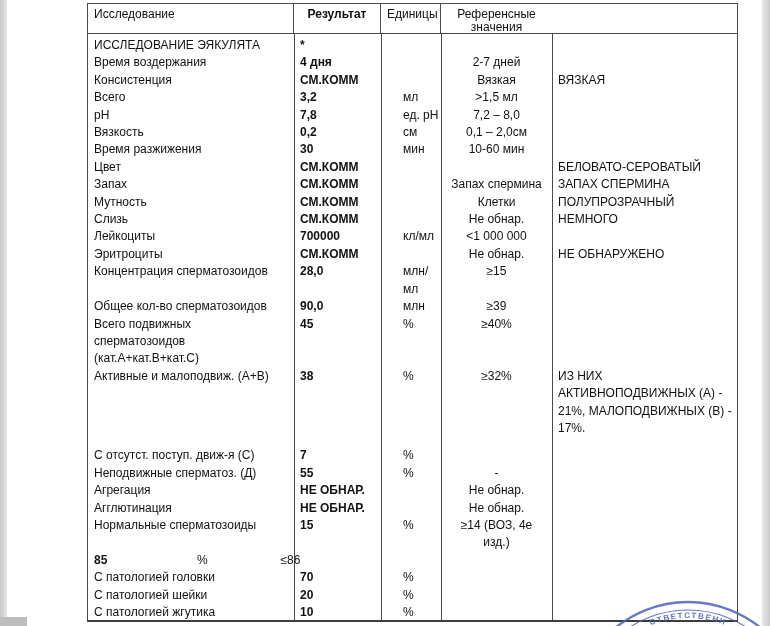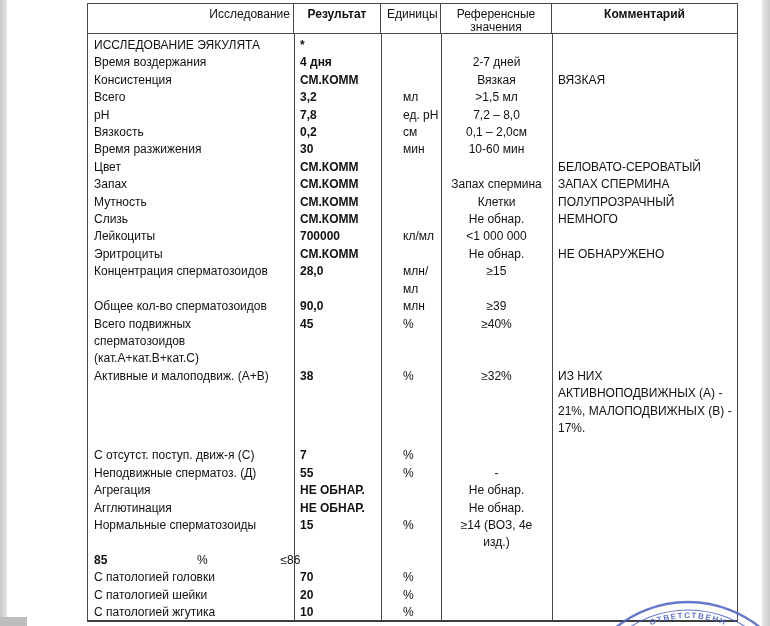--- a/index.html
+++ b/index.html
@@ -14,21 +14,21 @@
   .edge-right{position:absolute;right:0;top:0;bottom:0;width:8px;
     background:linear-gradient(to left,#cccccc,#e8e8e8);}
   .corner-shade{position:absolute;left:0;bottom:0;width:27px;height:9px;background:#bdbdbd;}
 
   .tbl{
     position:absolute;left:87px;top:3px;width:651px;height:619px;
     box-sizing:border-box;border:1px solid #4a4a4a;border-bottom:2px solid #3d3d3d;
     font-size:12px;background:#fff;
   }
   .thead{display:flex;height:30px;border-bottom:1px solid #4a4a4a;box-sizing:border-box;}
-  .th{box-sizing:border-box;padding:4px 3px 0 6px;line-height:13px;border-right:1px solid #4a4a4a;text-align:right;}
+  .th{box-sizing:border-box;padding:4px 3px 0 6px;line-height:13px;border-right:1px solid #4a4a4a;}
   .th:last-child{border-right:none;}
   .th.bold{font-weight:bold;}
   .th.center{text-align:center;padding-left:2px;padding-right:2px;}
   .w1{width:206px;}
   .w2{width:87px;}
   .w3{width:60px;}
   .w4{width:111px;}
   .w5{flex:1;}
 
   .tbody{position:relative;height:586px;overflow:hidden;}
@@ -54,21 +54,20 @@
   <div class="edge-left"></div>
   <div class="edge-right"></div>
   <div class="corner-shade"></div>
 
   <div class="tbl">
     <div class="thead">
       <div class="th w1">Исследование</div>
       <div class="th w2 bold center">Результат</div>
       <div class="th w3">Единицы</div>
       <div class="th w4 center">Референсные значения</div>
-      <div class="th w5 bold center">Комментарий</div>
     </div>
     <div class="tbody">
       <div class="vline vl1"></div>
       <div class="vline vl2"></div>
       <div class="vline vl3"></div>
       <div class="vline vl4"></div>
       <div class="rows">
           <div class="row">
             <div class="cell c1">ИССЛЕДОВАНИЕ ЭЯКУЛЯТА</div>
             <div class="cell c2">*</div>

